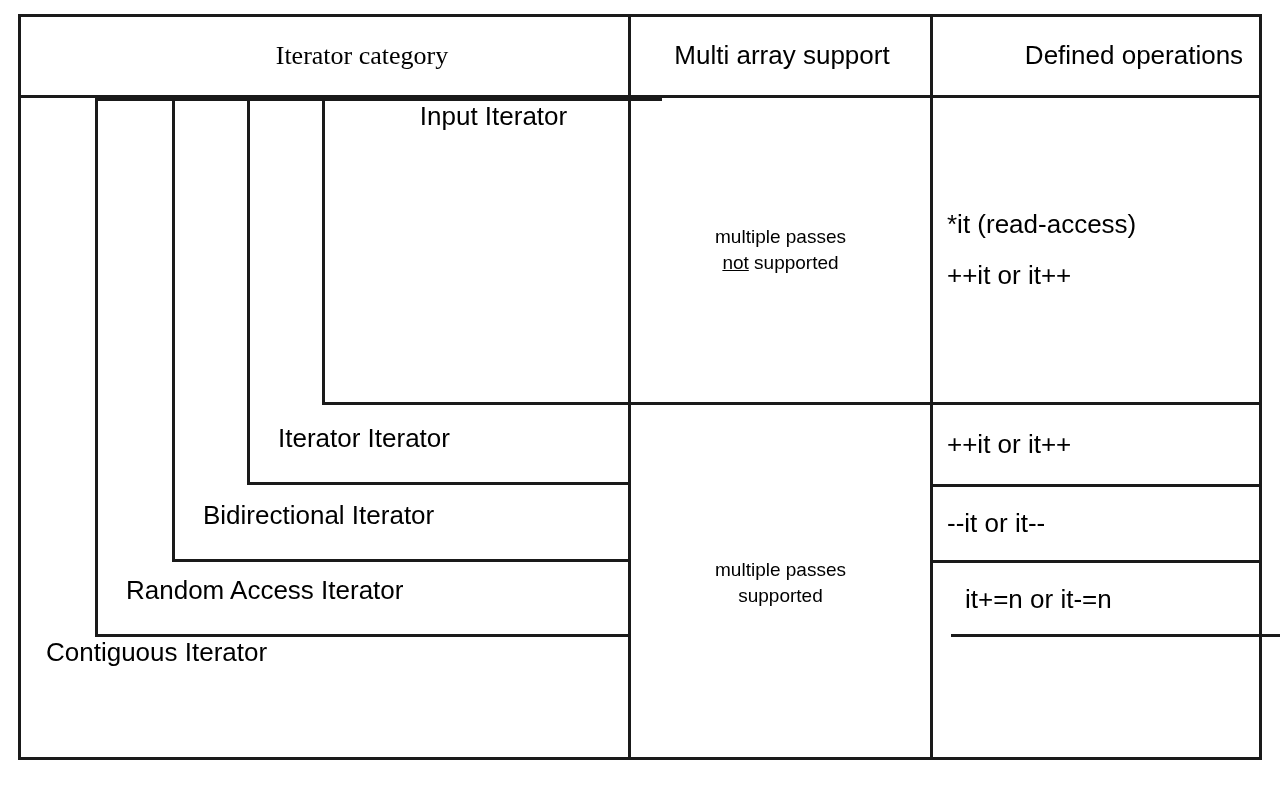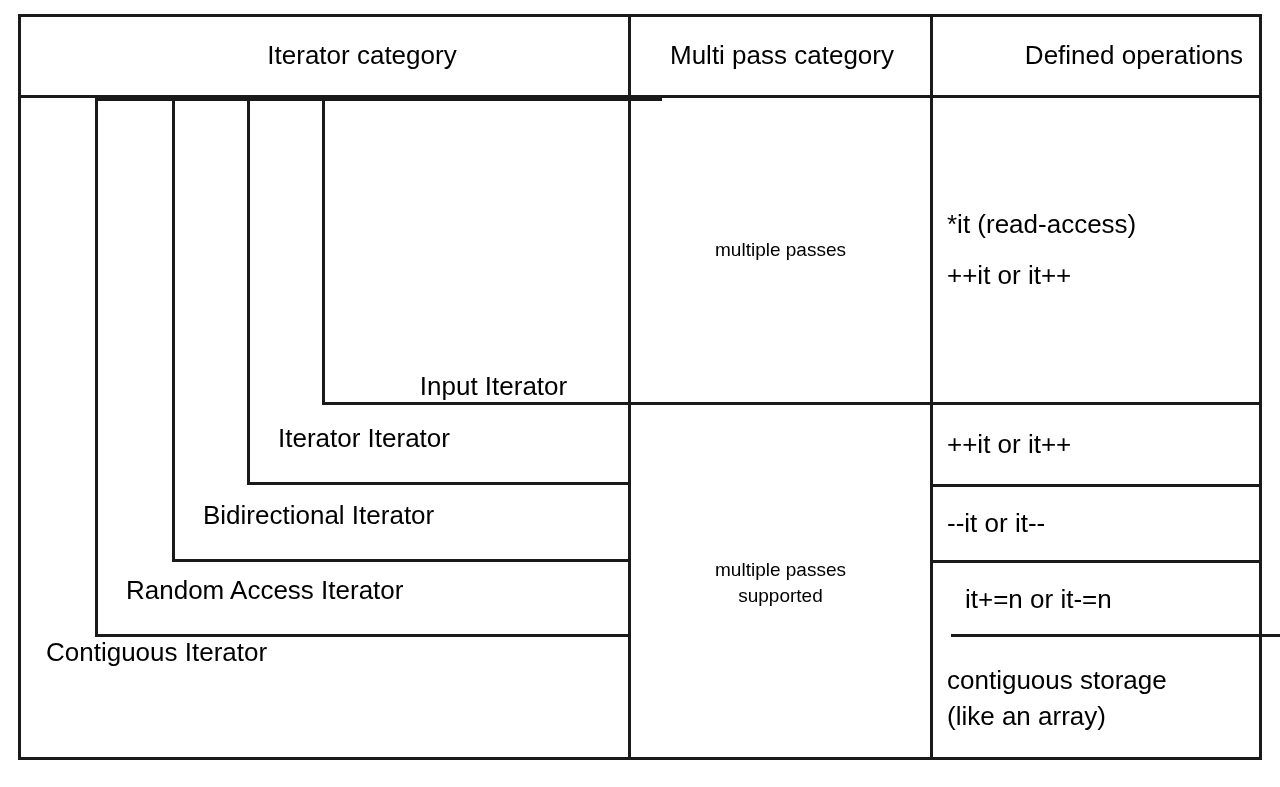--- a/index.html
+++ b/index.html
@@ -48,21 +48,21 @@
     position: absolute;
     top: 0;
     height: 84px;
     display: flex;
     align-items: center;
     justify-content: center;
     font-size: 26px;
     line-height: 1.15;
     white-space: nowrap;
   }
-  .hdr-cat  { left: 0px;   width: 688px; }
+  .hdr-cat  { left: 0px;   width: 688px; font-family: Liberation Serif, serif; }
   .hdr-mp   { left: 610px; width: 302px; border-left: 3px solid #1a1a1a; }
   .hdr-ops  { left: 912px; width: 332px; border-left: 3px solid #1a1a1a; padding-left: 35px; }
 
   
   .vsep {
     top: 98px;
     width: 0;
     height: 662px;
     border-left: 3px solid #1a1a1a;
   }
@@ -140,21 +140,21 @@
   }
 
   
   .box-input {
     left: 322px;
     top: 98px;
     width: 340px;
     height: 307px;
     border-right: none;
     display: flex;
-    align-items: flex-end;
+    align-items: flex-start;
     justify-content: center;
   }
   .box-input > .nest-label {
     padding: 0;
     text-align: center;
   }
 
   
   .mp-cell {
     left: 631px;
@@ -200,21 +200,21 @@
 </style>
 </head>
 <body>
 
 <div id="diagram">
 
   <div class="abs frame"></div>
 
   <div class="abs hdr-band">
     <div class="hdr-cell hdr-cat">Iterator category</div>
-    <div class="hdr-cell hdr-mp">Multi pass category</div>
+    <div class="hdr-cell hdr-mp">Multi array support</div>
     <div class="hdr-cell hdr-ops">Defined operations</div>
   </div>
 
   <div class="abs vsep vsep-a"></div>
   <div class="abs vsep vsep-b"></div>
 
   <div class="abs nest box-contiguous">
     <span class="nest-label">Contiguous Iterator</span>
   </div>
 
@@ -230,20 +230,21 @@
     <span class="nest-label">Iterator Iterator</span>
   </div>
 
   <div class="abs nest box-input">
     <span class="nest-label">Input Iterator</span>
   </div>
 
   <div class="abs mp-cell mp-top">
     <div>
       <div>multiple passes</div>
+      <div><span class="underline-not">not</span><span> supported</span></div>
     </div>
   </div>
 
   <div class="abs mp-cell mp-bottom">
     <div>
       <div>multiple passes</div>
       <div>supported</div>
     </div>
   </div>
 
@@ -257,18 +258,14 @@
   </div>
 
   <div class="abs ops-cell ops-2">
     <div class="ops-line">--it or it--</div>
   </div>
 
   <div class="abs ops-cell ops-3">
     <div class="ops-line">it+=n or it-=n</div>
   </div>
 
-  <div class="abs ops-cell ops-4">
-    <div class="ops-line">contiguous storage</div>
-    <div class="ops-line">(like an array)</div>
-  </div>
 
 </div>
 
 </body></html>

